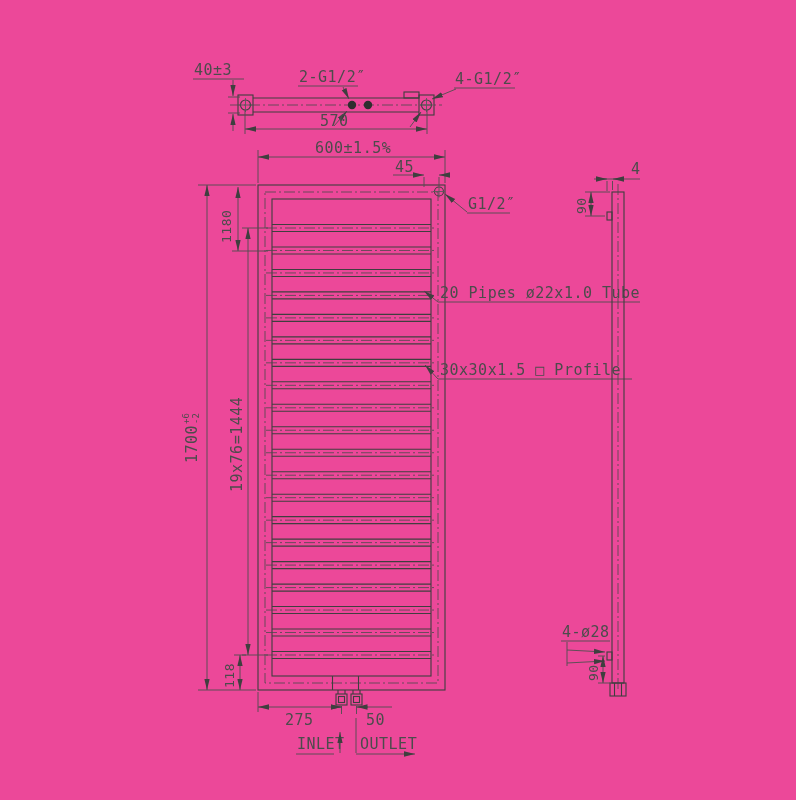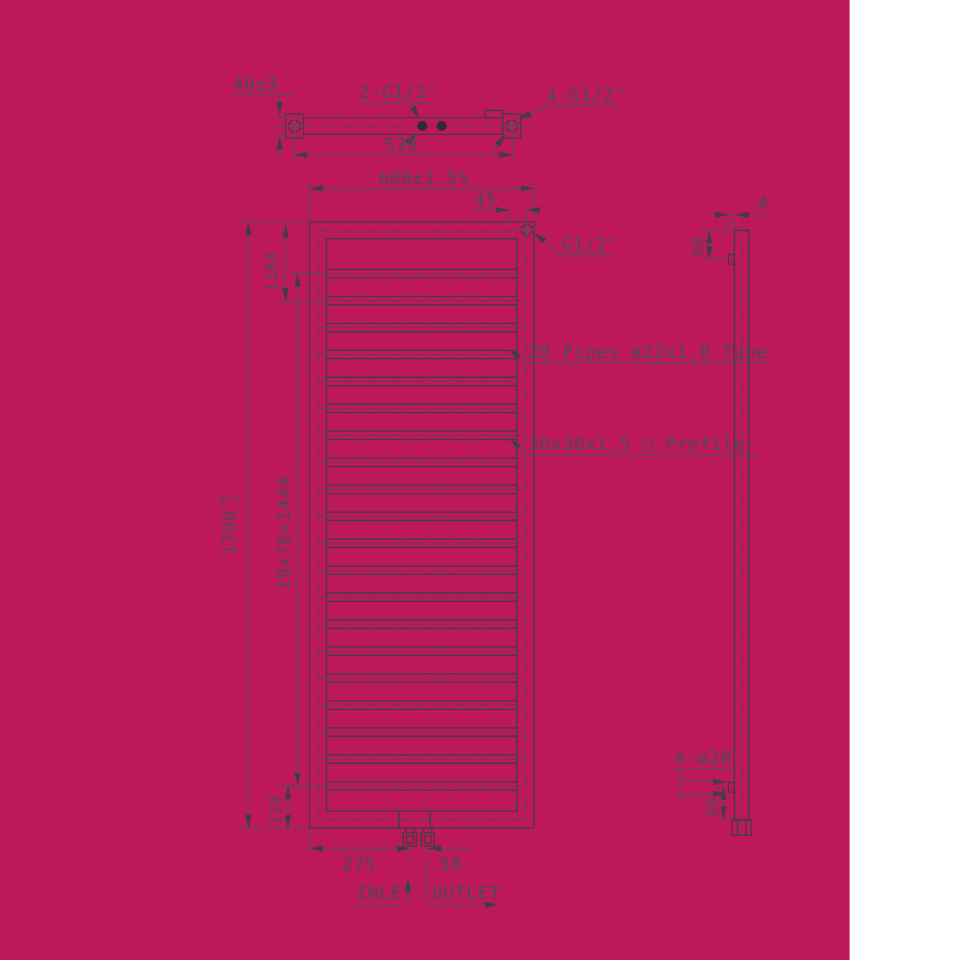--- a/index.html
+++ b/index.html
@@ -1,16 +1,16 @@
 <!DOCTYPE html>
 <html><head>
 <meta charset="utf-8">
 <style>
   html,body{margin:0;padding:0;background:#ffffff;}
-  #canvas{position:relative;width:708px;height:800px;background:#be185d;overflow:hidden;
+  #canvas{position:relative;width:796px;height:800px;background:#ec4899;overflow:hidden;
           font-family:"DejaVu Sans Mono", monospace;}
   svg{position:absolute;left:0;top:0;}
   .ln{stroke:#3f3f3f;stroke-width:1.1;fill:none;}
   .thin{stroke:#5a5a5a;stroke-width:0.9;fill:none;}
   .cl{stroke:#4a4a4a;stroke-width:0.8;fill:none;stroke-dasharray:11 3 2 3;}
   .dim{stroke:#4f4f4f;stroke-width:0.9;fill:none;}
   .txt{font-family:"DejaVu Sans Mono", monospace;font-size:15px;fill:#4c4c4c;letter-spacing:0.5px;}
   .txtS{font-family:"DejaVu Sans Mono", monospace;font-size:13px;fill:#4c4c4c;letter-spacing:0.5px;}
   .tol{font-family:"DejaVu Sans Mono", monospace;font-size:9px;fill:#4c4c4c;}
   .dot{fill:#2e2e2e;stroke:none;}

